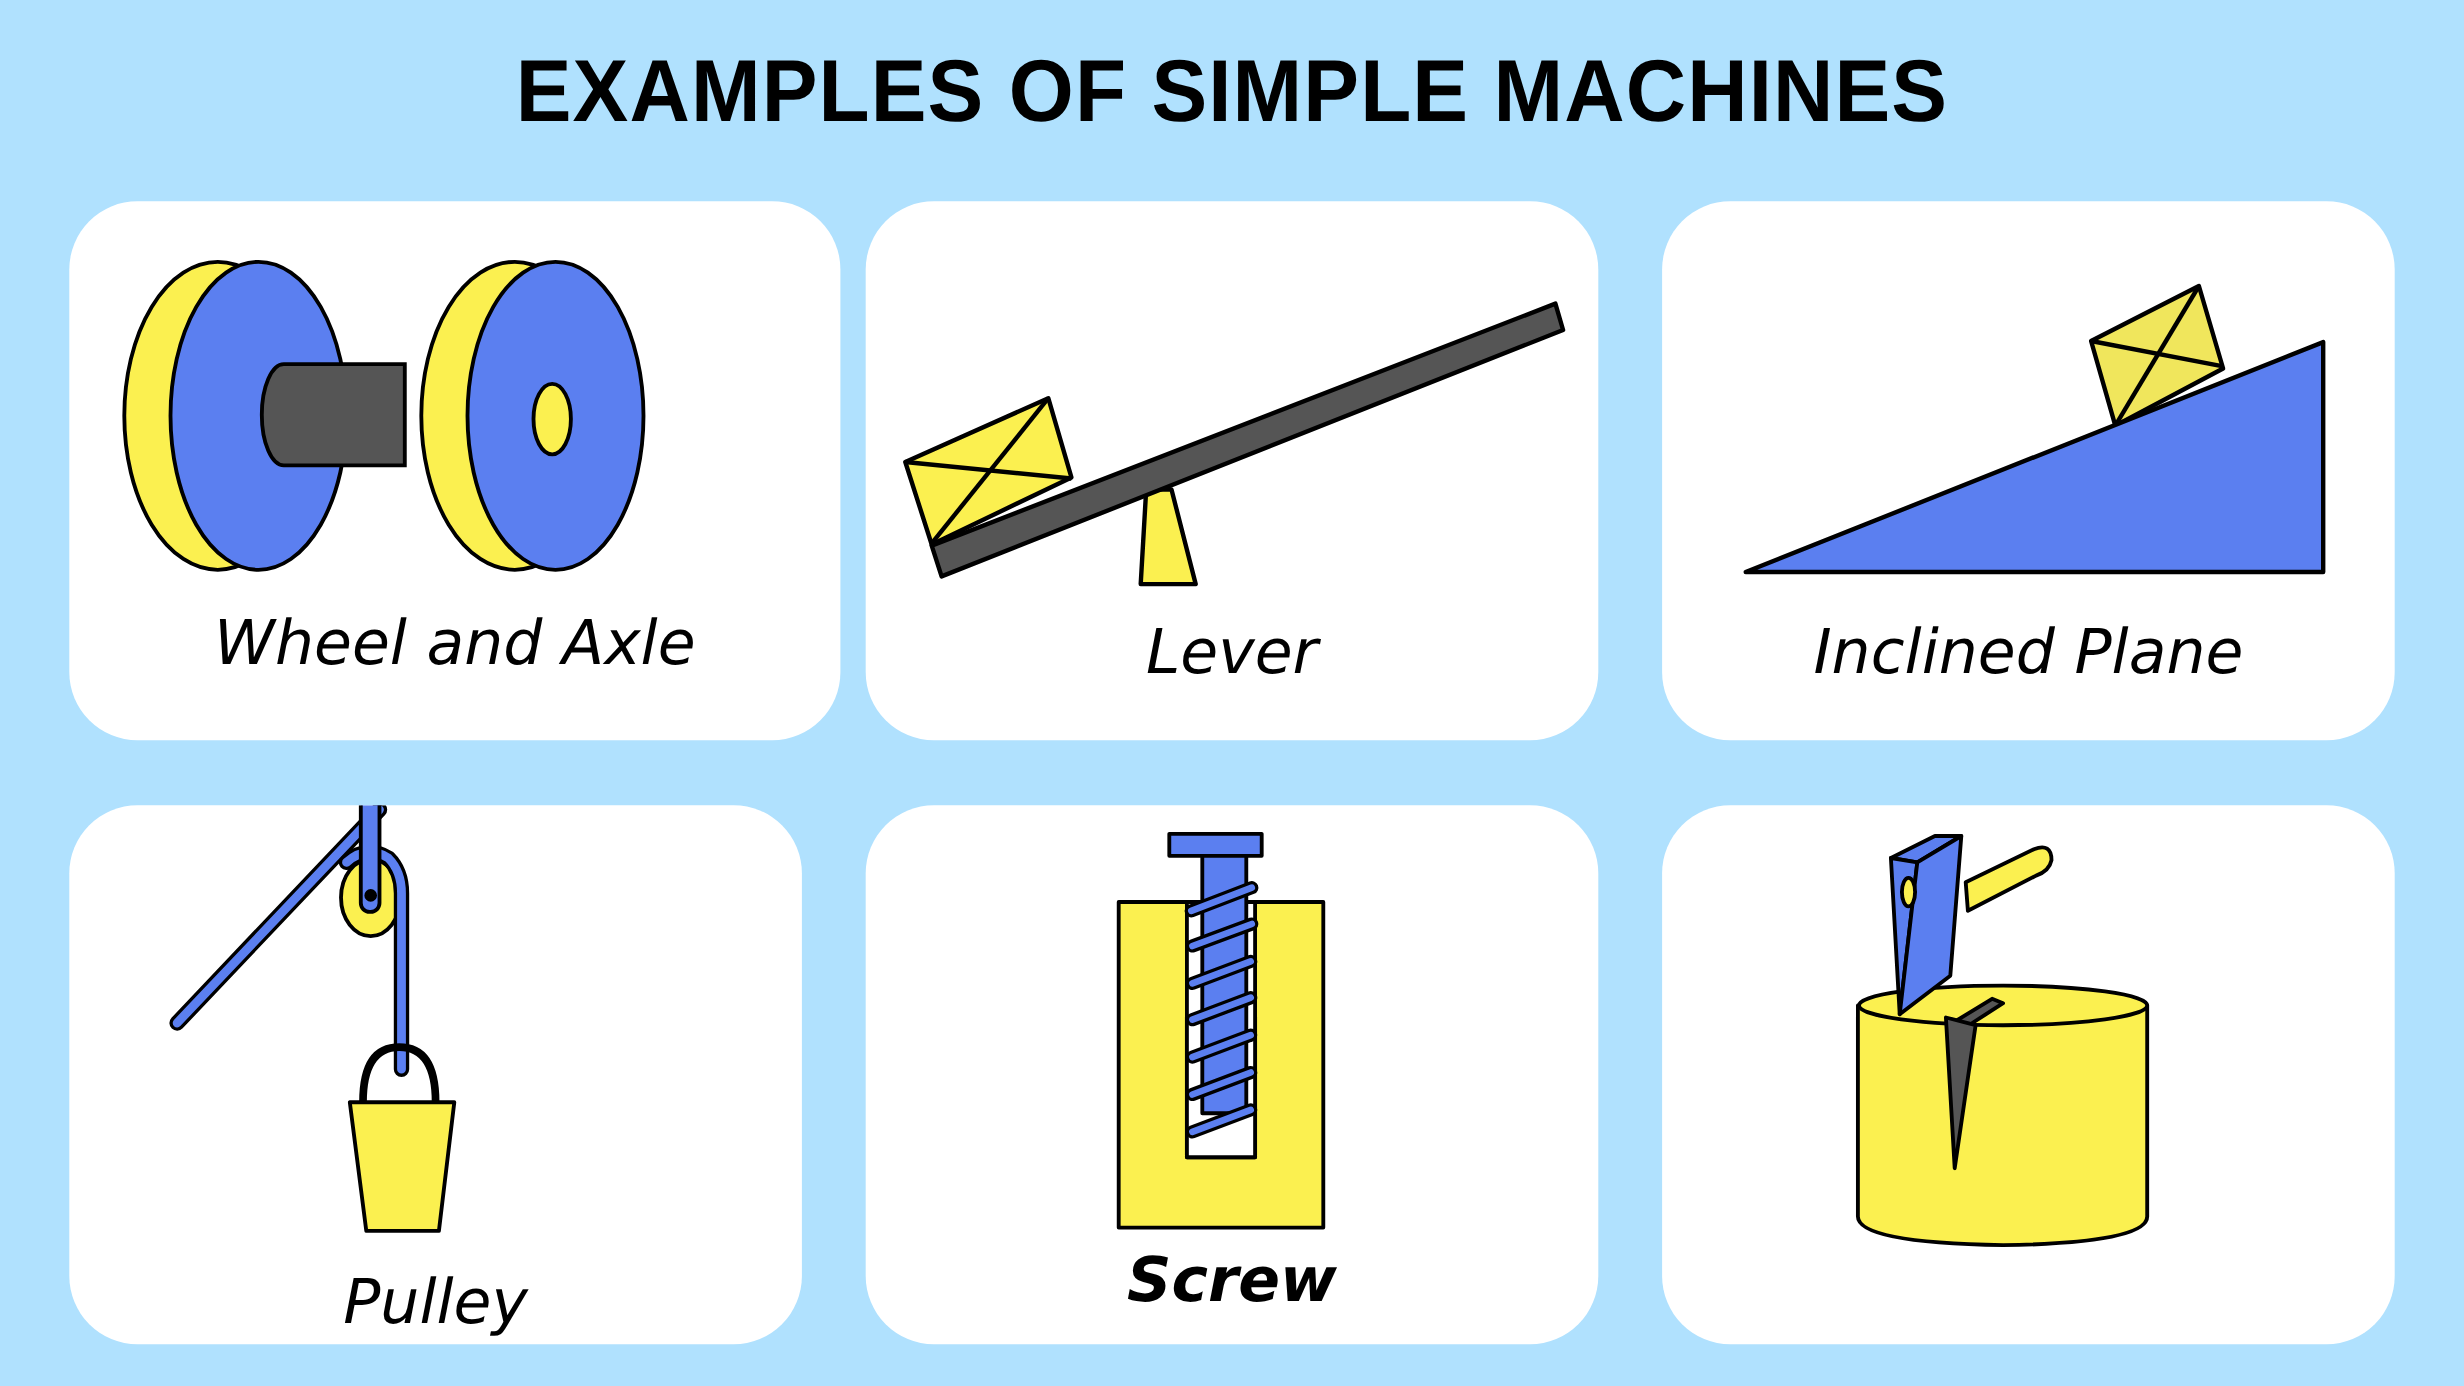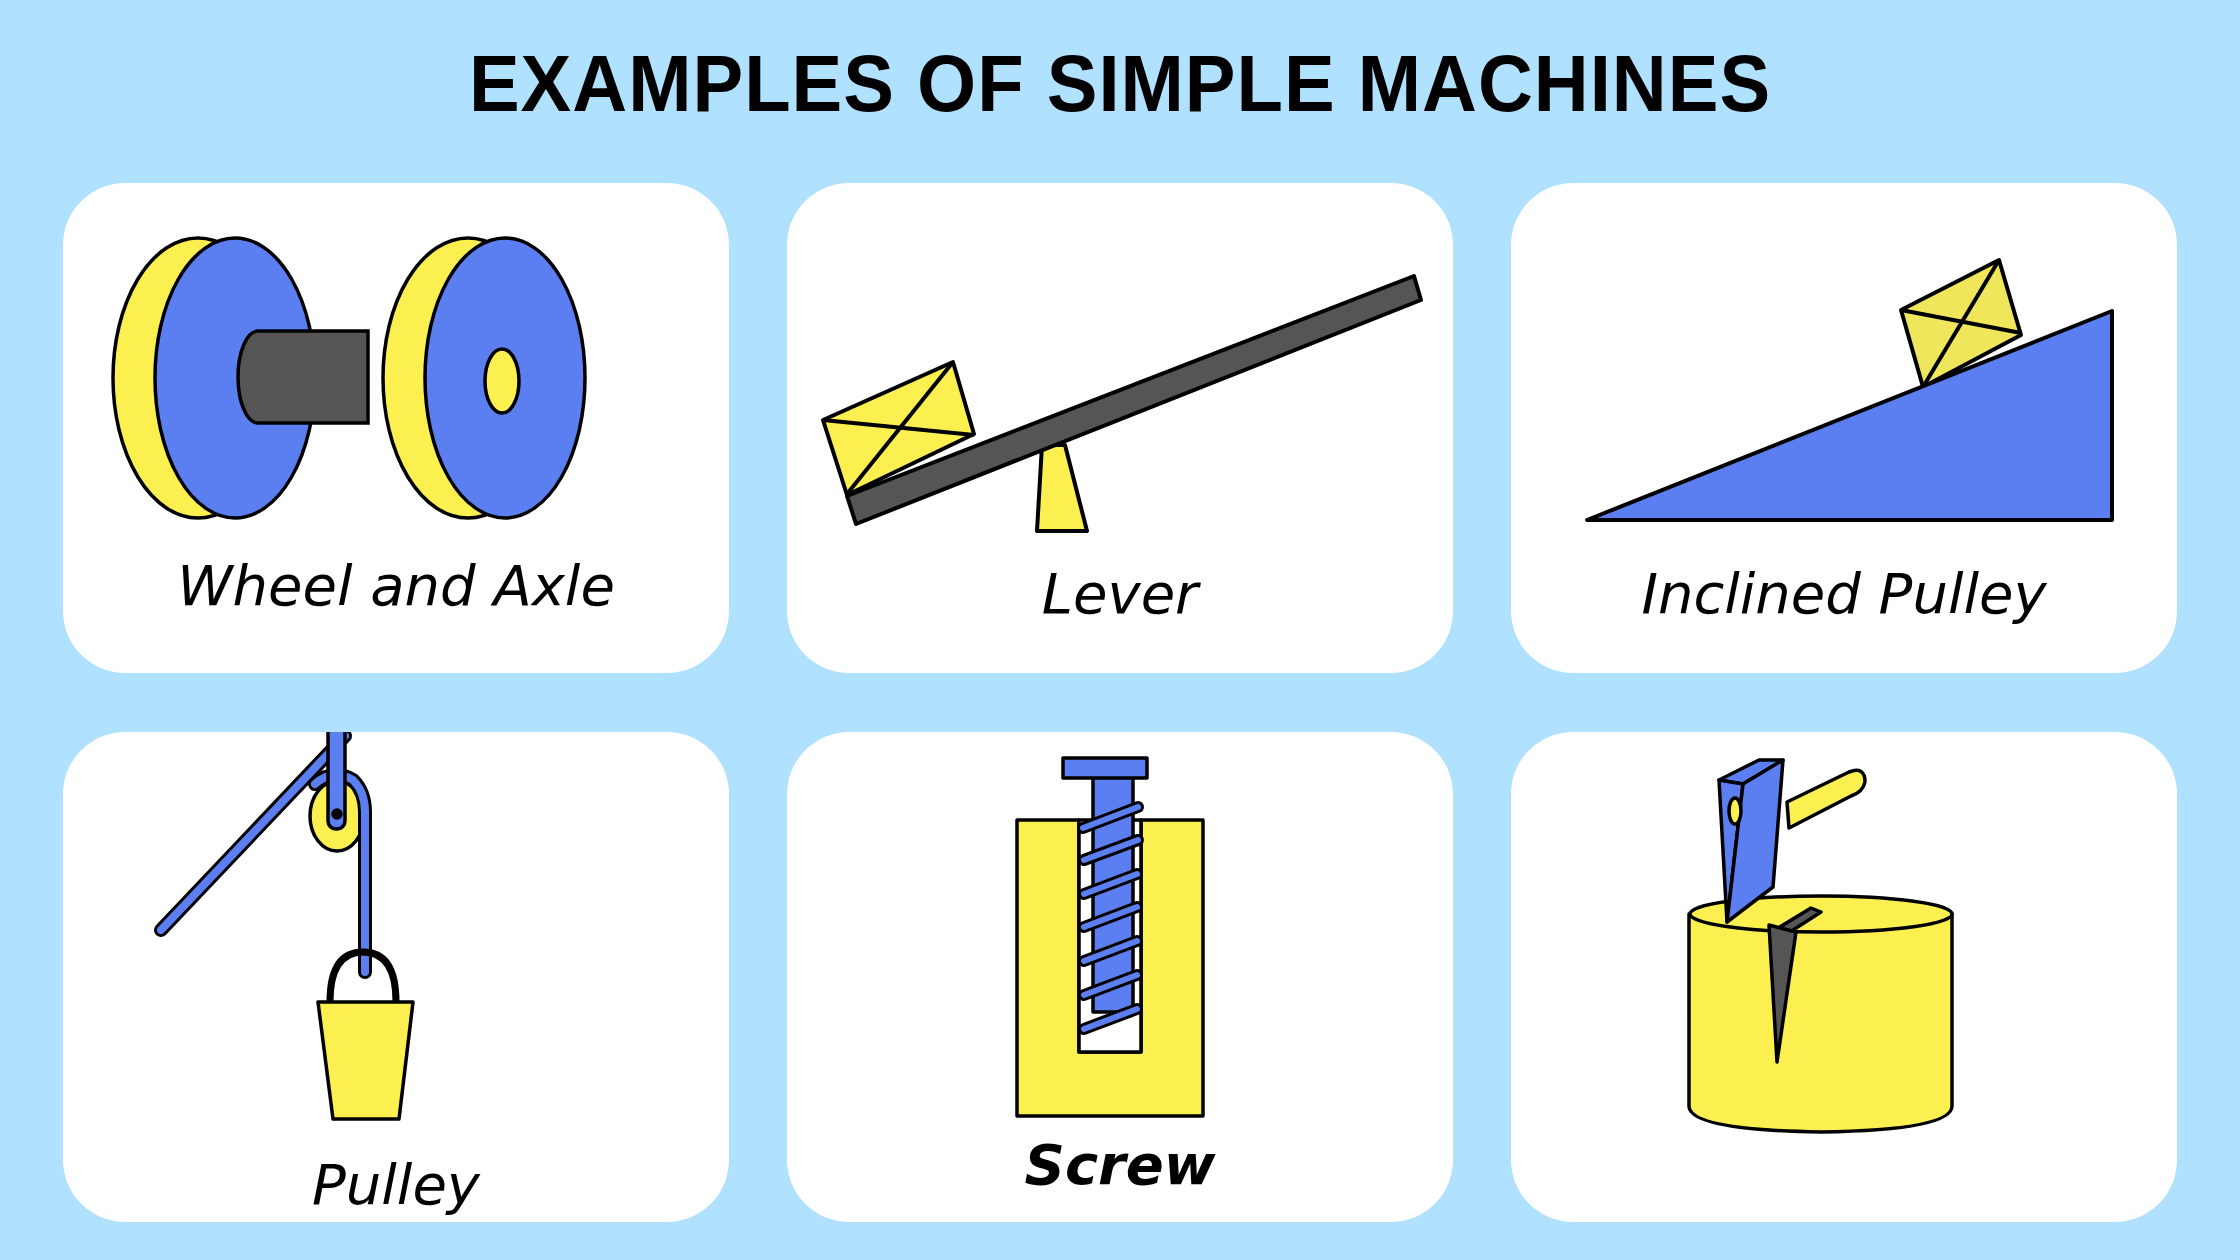--- a/index.html
+++ b/index.html
@@ -1,21 +1,21 @@
 <!DOCTYPE html>
 <html><head>
 <meta charset="utf-8">
 <style>
   html, body { margin:0; padding:0; }
   body { width:2240px; height:1260px; background:#b0e1fe; position:relative; overflow:hidden; font-family:"DejaVu Sans", sans-serif; }
   .title { position:absolute; left:0; top:40px; width:2240px; text-align:center; font-family:"Liberation Sans", sans-serif; font-weight:bold; font-size:76px; letter-spacing:1px; color:#000; transform:scaleY(1.05); }
   .card { position:absolute; width:666px; height:490px; background:#fff; border-radius:62px; overflow:hidden; }
   .card svg { position:absolute; left:0; top:0; }
   .label { position:absolute; left:0; width:100%; text-align:center; font-family:"DejaVu Sans", sans-serif; font-style:italic; font-size:56px; color:#000; }
-  .c1 { left:63px; top:183px; } .c2 { left:787px; top:183px; } .c3 { left:1511px; top:183px; }
+  .c1 { left:63px; top:183px;padding-left:35px; } .c2 { left:787px; top:183px; } .c3 { left:1511px; top:183px; }
   .c4 { left:63px; top:732px; } .c5 { left:787px; top:732px;font-weight:bold; } .c6 { left:1511px; top:732px; }
 </style>
 </head>
 <body>
 
 <div class="title">EXAMPLES OF SIMPLE MACHINES</div>
 
 <div class="card c1">
   <svg width="666" height="490" viewBox="0 0 666 490">
     <g stroke="#000" stroke-width="3.5">
@@ -45,21 +45,21 @@
 
 <div class="card c3">
   <svg width="666" height="490" viewBox="0 0 666 490">
     <g stroke="#000" stroke-width="4" stroke-linejoin="round">
       <polygon points="390,127 488,77 510,152 412,204" fill="#f0e65c"></polygon>
       <line x1="390" y1="127" x2="510" y2="150"></line>
       <line x1="488" y1="77" x2="412" y2="204"></line>
       <polygon points="76,337 601,128 601,337" fill="#5b7ff0"></polygon>
     </g>
   </svg>
-  <div class="label" style="top:378px;">Inclined Pulley</div>
+  <div class="label" style="top:378px;">Inclined Plane</div>
 </div>
 
 <div class="card c4">
   <svg width="666" height="490" viewBox="0 0 666 490">
     <g stroke="#000" stroke-width="3.5" stroke-linejoin="round" stroke-linecap="round">
       <path d="M98 198 L282 4" stroke="#000" stroke-width="14" fill="none"></path>
       <path d="M98 198 L282 4" stroke="#5b7ff0" stroke-width="8" fill="none"></path>
       <ellipse cx="274" cy="84" rx="27" ry="35" fill="#fbf050"></ellipse>
       <path d="M252 52 Q270 36 290 48 Q302 60 302 80 L302 240" stroke="#000" stroke-width="14" fill="none"></path>
       <path d="M252 52 Q270 36 290 48 Q302 60 302 80 L302 240" stroke="#5b7ff0" stroke-width="8" fill="none"></path>

